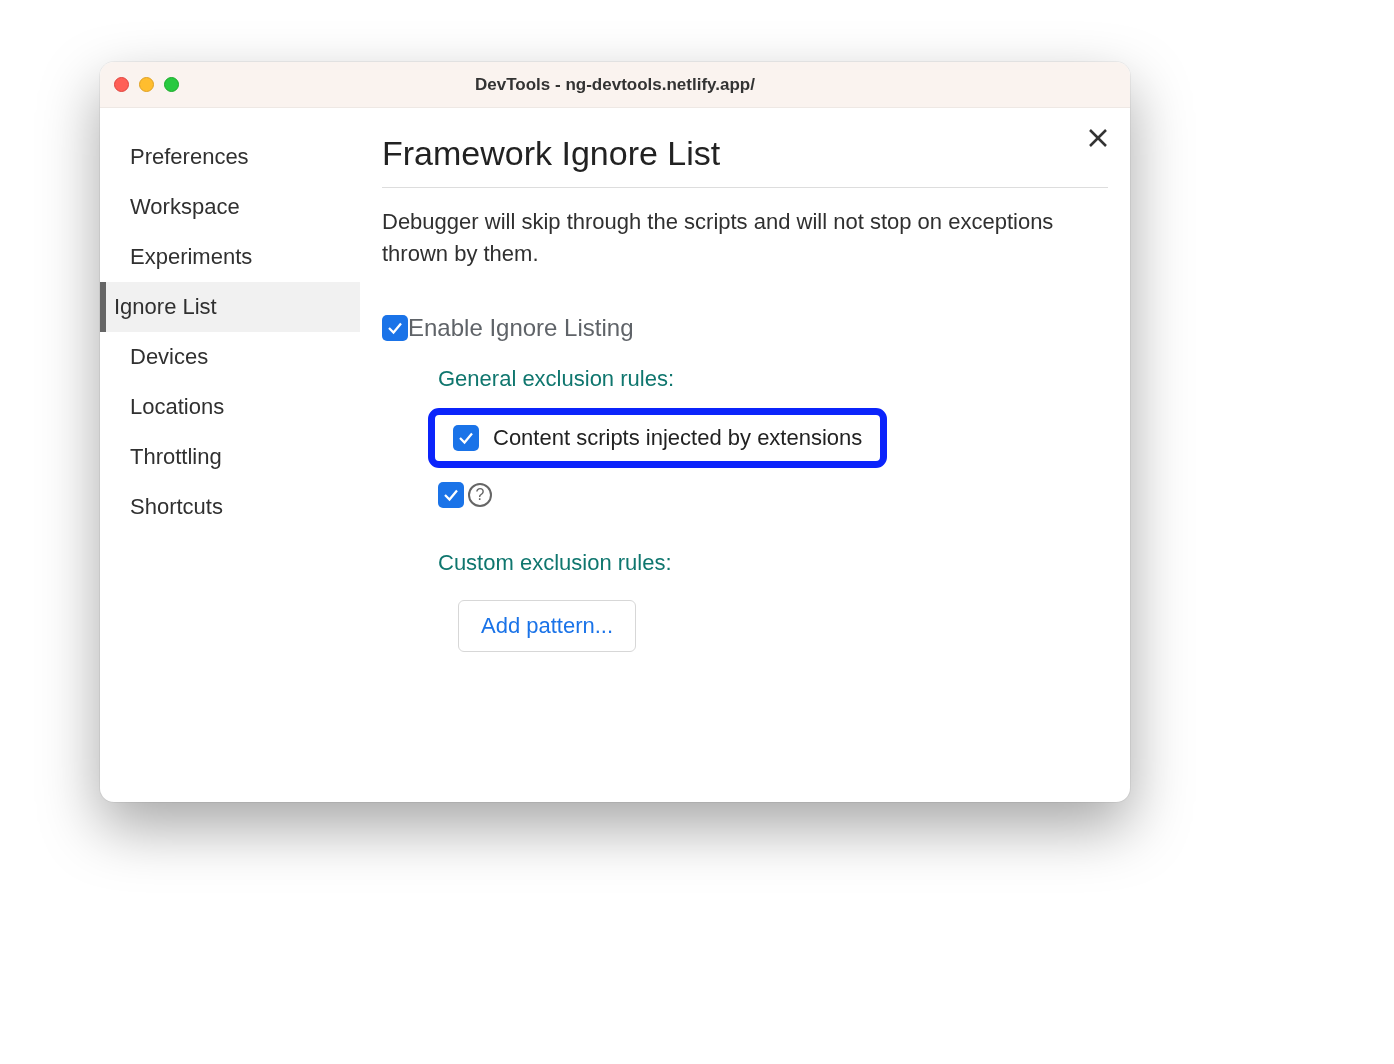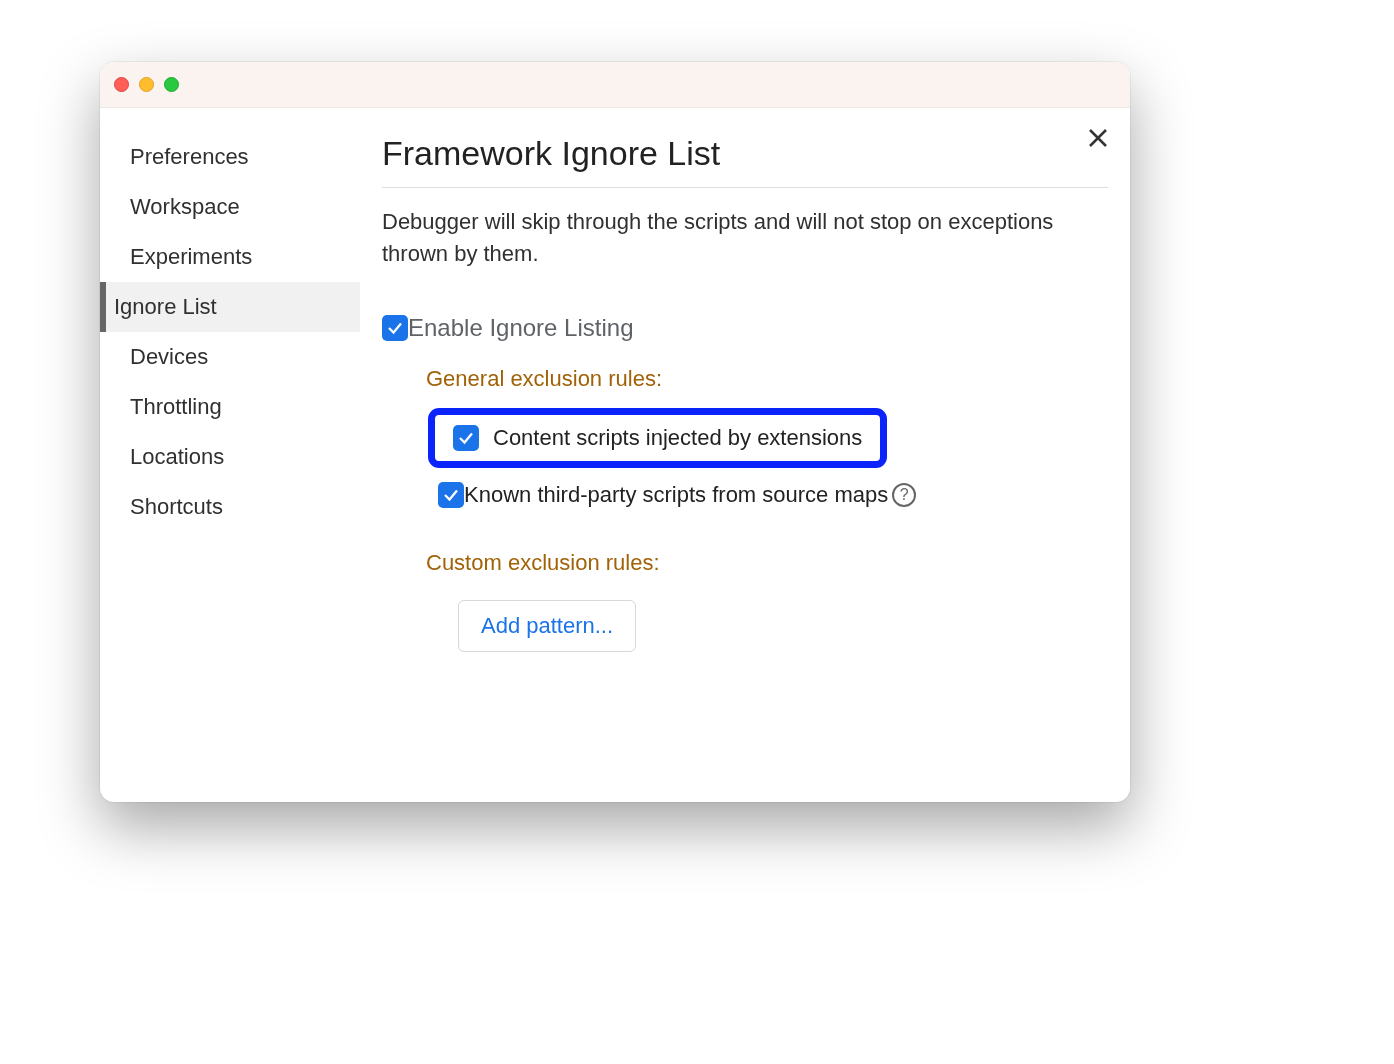--- a/index.html
+++ b/index.html
@@ -121,23 +121,23 @@
   }
   .checkbox {
     width:26px; height:26px;
     border-radius:5px;
     background:#1a73e8;
     display:flex; align-items:center; justify-content:center;
     flex-shrink:0;
   }
   .checkbox svg { width:18px; height:18px; stroke:#fff; stroke-width:3; fill:none; }
   .section-label {
-    margin-left: 44px;
+    margin-left: 56px;
     font-size:22px;
-    color:#a16207;
+    color:#0f766e;
     margin-bottom: 16px;
     margin-top: 12px;
   }
   .highlight-box {
     border: 7px solid #0b24fb;
     border-radius: 11px;
     padding: 10px 18px;
     display:inline-flex;
     align-items:center;
     gap:14px;
@@ -168,39 +168,40 @@
 <body>
 
 <div class="window">
 
   <div class="titlebar">
     <div class="traffic-lights">
       <div class="tl tl-red"></div>
       <div class="tl tl-yellow"></div>
       <div class="tl tl-green"></div>
     </div>
+    <div class="title">DevTools - ng-devtools.netlify.app/</div>
   </div>
 
   <div class="content">
 
     <div class="close-x">
       <svg viewBox="0 0 24 24">
           <line x1="4" y1="4" x2="20" y2="20"></line>
           <line x1="20" y1="4" x2="4" y2="20"></line>
         </svg>
     </div>
 
     <div class="sidebar">
       <div class="sidebar-item"><span>Preferences</span></div>
       <div class="sidebar-item"><span>Workspace</span></div>
       <div class="sidebar-item"><span>Experiments</span></div>
       <div class="sidebar-item active"><span>Ignore List</span></div>
       <div class="sidebar-item"><span>Devices</span></div>
+      <div class="sidebar-item"><span>Locations</span></div>
       <div class="sidebar-item"><span>Throttling</span></div>
-      <div class="sidebar-item"><span>Locations</span></div>
       <div class="sidebar-item"><span>Shortcuts</span></div>
     </div>
 
     <div class="main">
       <div class="main-title">Framework Ignore List</div>
       <div class="description">Debugger will skip through the scripts and will not stop on exceptions thrown by them.</div>
 
       <div class="check-row">
         <div class="checkbox">
           <svg viewBox="0 0 24 24">
@@ -220,21 +221,20 @@
         </div>
         <span style="font-size:22px;color:#222">Content scripts injected by extensions</span>
       </div>
 
       <div class="check-row sub">
         <div class="checkbox">
           <svg viewBox="0 0 24 24">
               <polyline points="4 12 10 18 20 6"></polyline>
             </svg>
         </div>
-        <span>Known third-party scripts from source maps</span>
         <span class="help-icon">?</span>
       </div>
 
       <div class="section-label custom-label">Custom exclusion rules:</div>
 
       <button class="add-btn">
         <span>Add pattern...</span>
       </button>
     </div>
 

